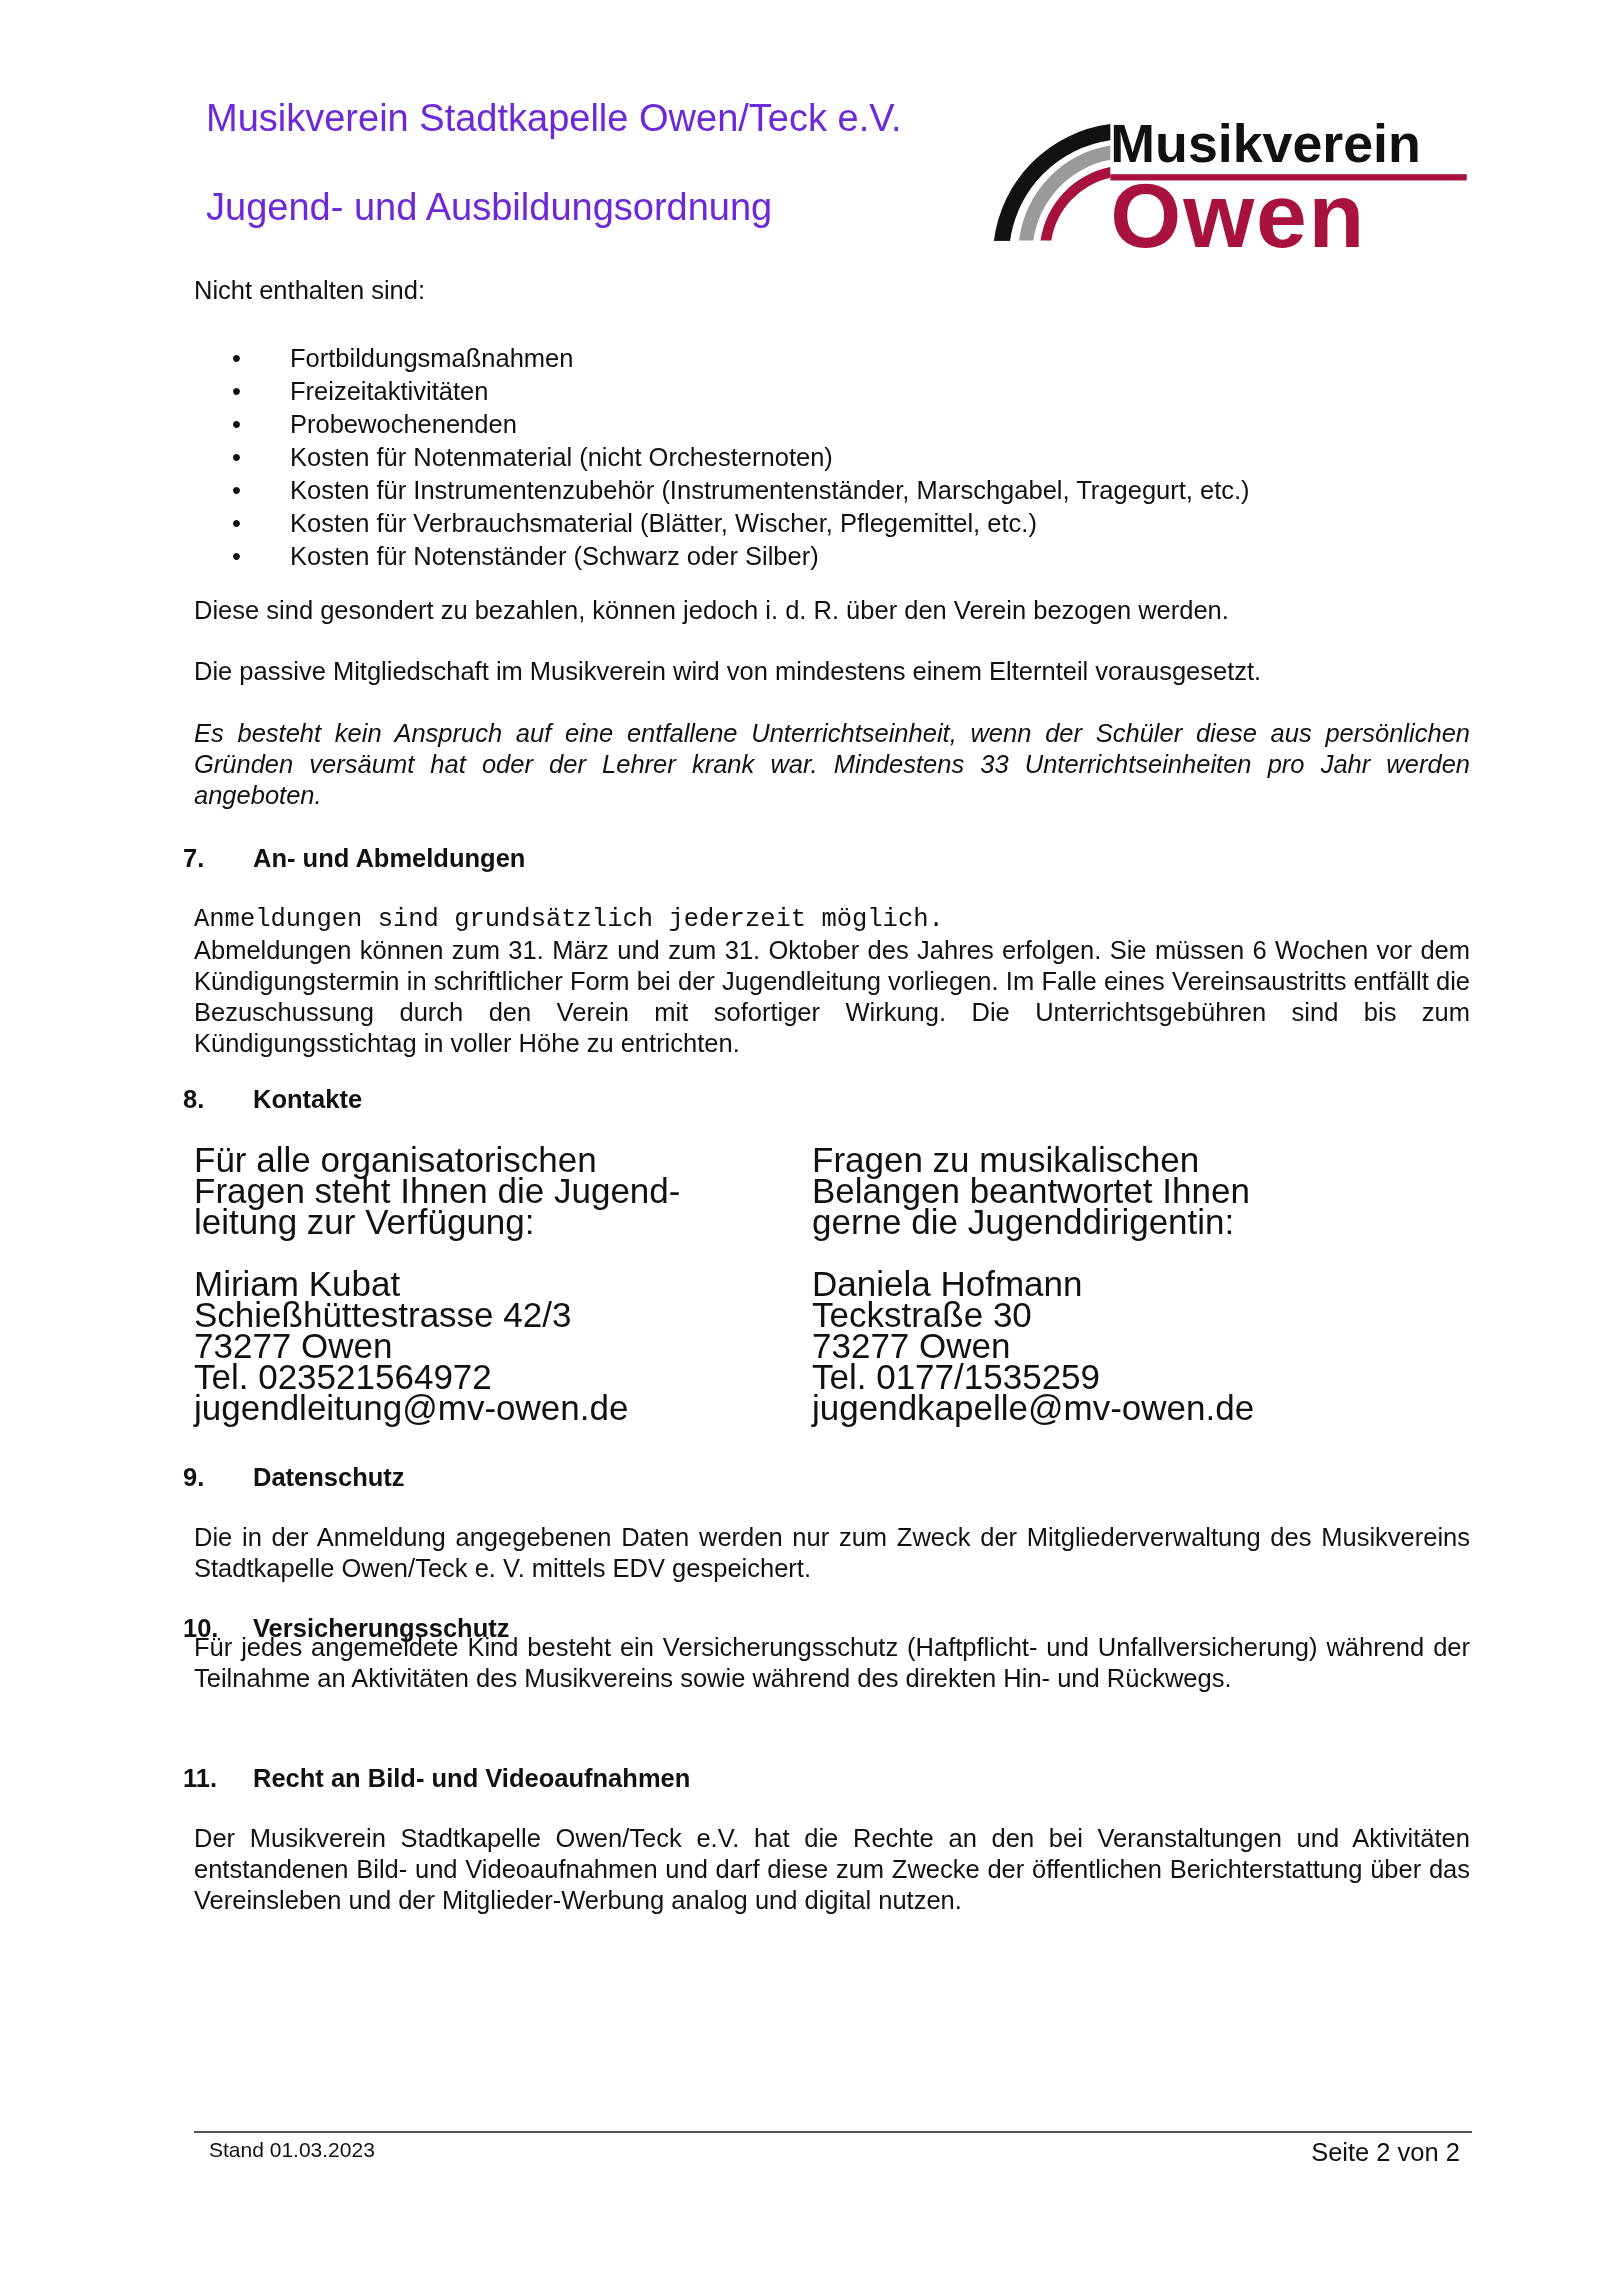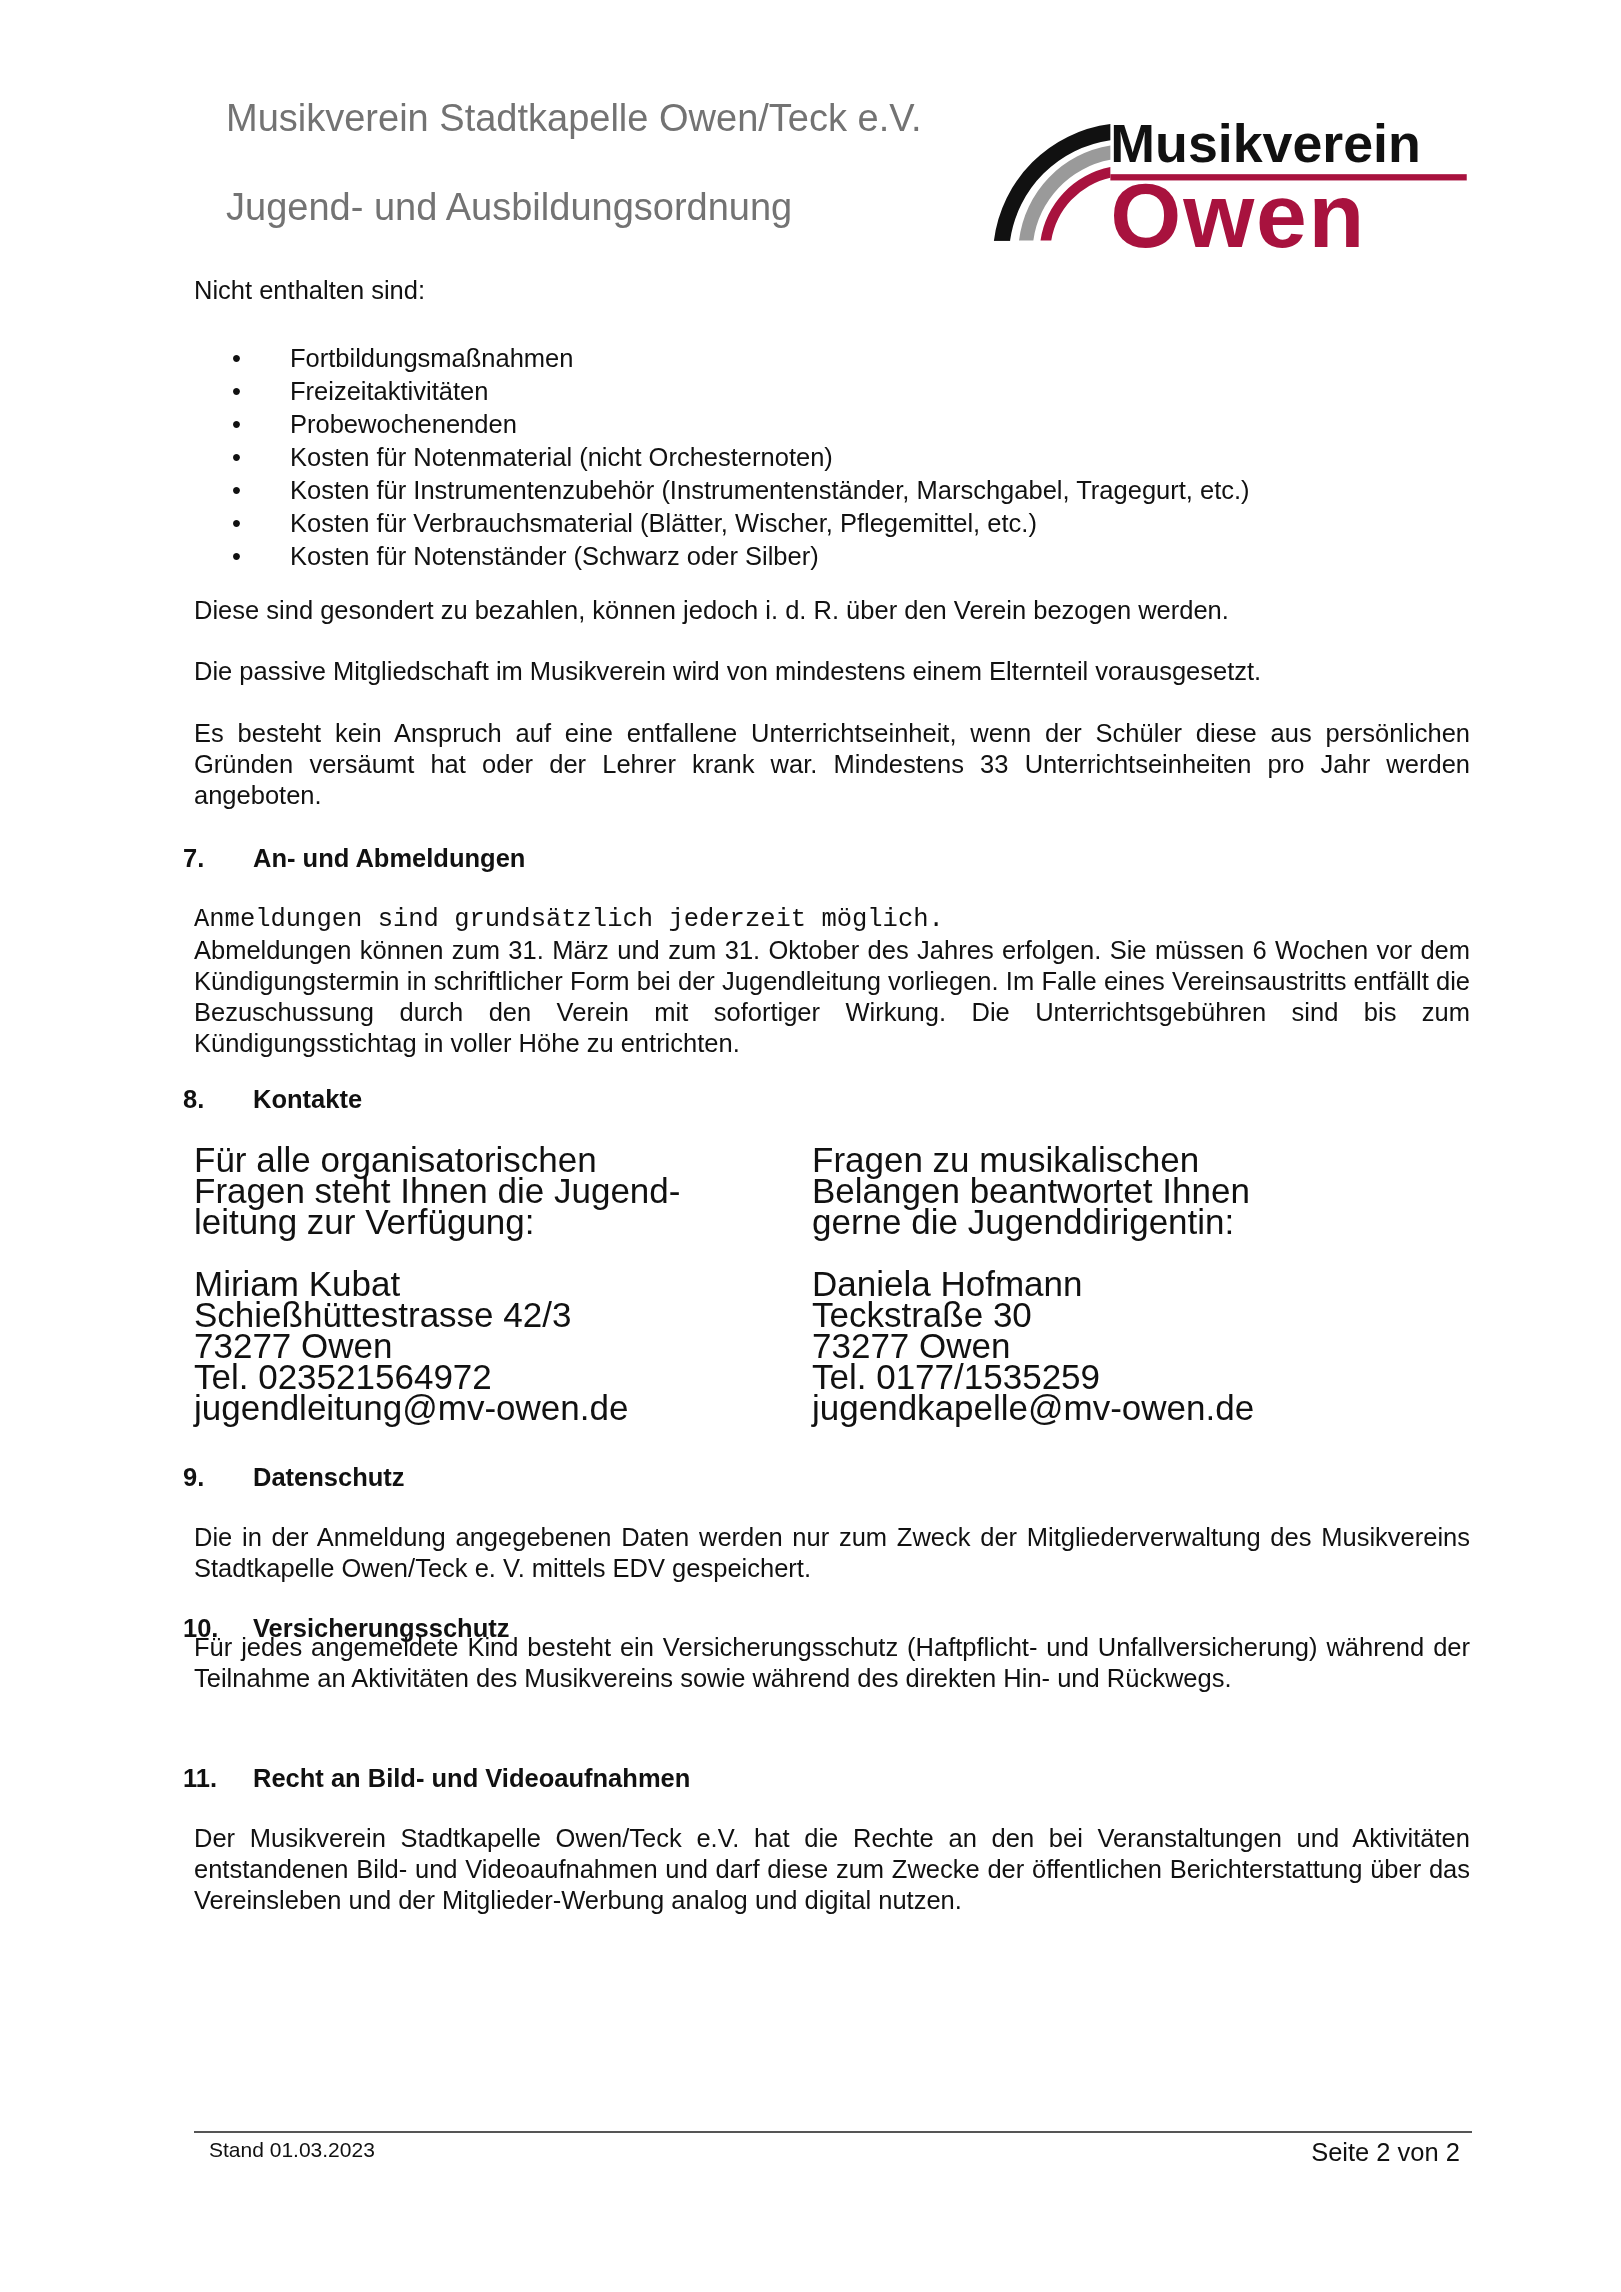--- a/index.html
+++ b/index.html
@@ -2,21 +2,21 @@
 <html style="font-size:14.3px"><head>
 <meta charset="utf-8">
 <style>
   html, body { margin: 0; padding: 0; background: #ffffff; }
   body {
     width: 1621px; height: 2293px; position: relative; overflow: hidden;
     font-family: "Liberation Sans", sans-serif; color: #111111;
   }
   .page { position: absolute; left: 0; top: 0; width: 1621px; height: 2293px; }
 
-  .hdr-title { position: absolute; left: 226px; font-size: 38px; letter-spacing: 0px; color: #737373; white-space: nowrap; }
+  .hdr-title { position: absolute; left: 206px; font-size: 38px; letter-spacing: 0px; color: #6d28d9; white-space: nowrap; }
   #org-name { top: 97px; }
   #doc-title { top: 186px; }
 
   .logo { position: absolute; left: 985px; top: 106px; width: 488px; height: 148px; }
 
   .txt { position: absolute; left: 194px; font-size: 25.5px; line-height: 31px; white-space: nowrap; }
   .para { position: absolute; left: 194px; width: 1276px; font-size: 25.5px; line-height: 31px; text-align: justify; }
   .para.last-left { text-align-last: left; }
 
   .bullets { position: absolute; left: 194px; top: 342px; margin: 0; padding: 0; list-style: none; }
@@ -60,21 +60,21 @@
     <li><span class="bullet-dot">•</span><span>Freizeitaktivitäten</span></li>
     <li><span class="bullet-dot">•</span><span>Probewochenenden</span></li>
     <li><span class="bullet-dot">•</span><span>Kosten für Notenmaterial (nicht Orchesternoten)</span></li>
     <li><span class="bullet-dot">•</span><span>Kosten für Instrumentenzubehör (Instrumentenständer, Marschgabel, Tragegurt, etc.)</span></li>
     <li><span class="bullet-dot">•</span><span>Kosten für Verbrauchsmaterial (Blätter, Wischer, Pflegemittel, etc.)</span></li>
     <li><span class="bullet-dot">•</span><span>Kosten für Notenständer (Schwarz oder Silber)</span></li>
   </ul>
 
   <div class="txt" style="top:595px;">Diese sind gesondert zu bezahlen, können jedoch i. d. R. über den Verein bezogen werden.</div>
   <div class="txt" style="top:656px;">Die passive Mitgliedschaft im Musikverein wird von mindestens einem Elternteil vorausgesetzt.</div>
-  <div class="para last-left" style="top:718px;">Es besteht kein Anspruch auf eine entfallene Unterrichtseinheit, wenn der Schüler diese aus persönlichen Gründen versäumt hat oder der Lehrer krank war. Mindestens 33 Unterrichtseinheiten pro Jahr werden angeboten.</div>
+  <div class="para last-left" style="top:718px;font-style:italic;">Es besteht kein Anspruch auf eine entfallene Unterrichtseinheit, wenn der Schüler diese aus persönlichen Gründen versäumt hat oder der Lehrer krank war. Mindestens 33 Unterrichtseinheiten pro Jahr werden angeboten.</div>
 
   <div class="sec" style="top:844px;">
     <span class="sec-num">7.</span><span>An- und Abmeldungen</span>
   </div>
   <div class="txt" style="top:904px;font-family:Liberation Mono, monospace;">Anmeldungen sind grundsätzlich jederzeit möglich.</div>
   <div class="para last-left" style="top:935px;">Abmeldungen können zum 31. März und zum 31. Oktober des Jahres erfolgen. Sie müssen 6 Wochen vor dem Kündigungstermin in schriftlicher Form bei der Jugendleitung vorliegen. Im Falle eines Vereinsaustritts entfällt die Bezuschussung durch den Verein mit sofortiger Wirkung. Die Unterrichtsgebühren sind bis zum Kündigungsstichtag in voller Höhe zu entrichten.</div>
 
   <div class="sec" style="top:1085px;">
     <span class="sec-num">8.</span><span>Kontakte</span>
   </div>

